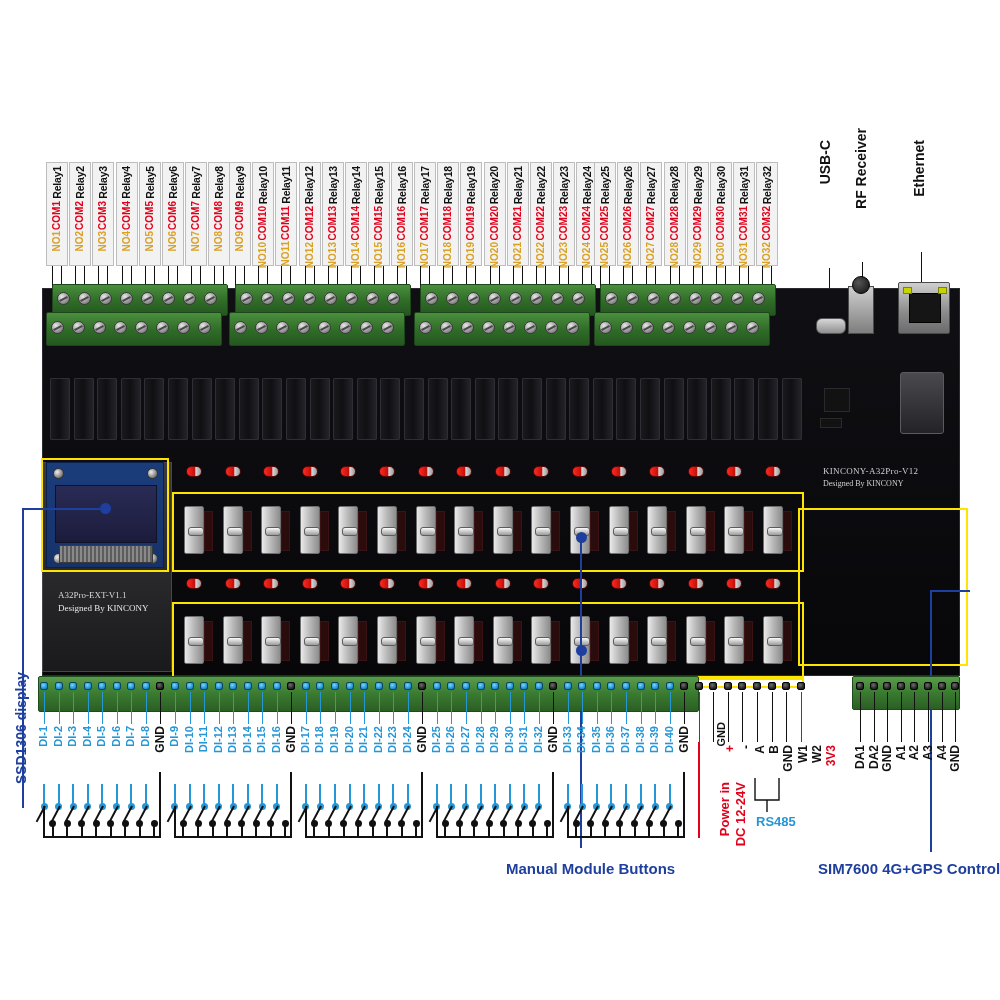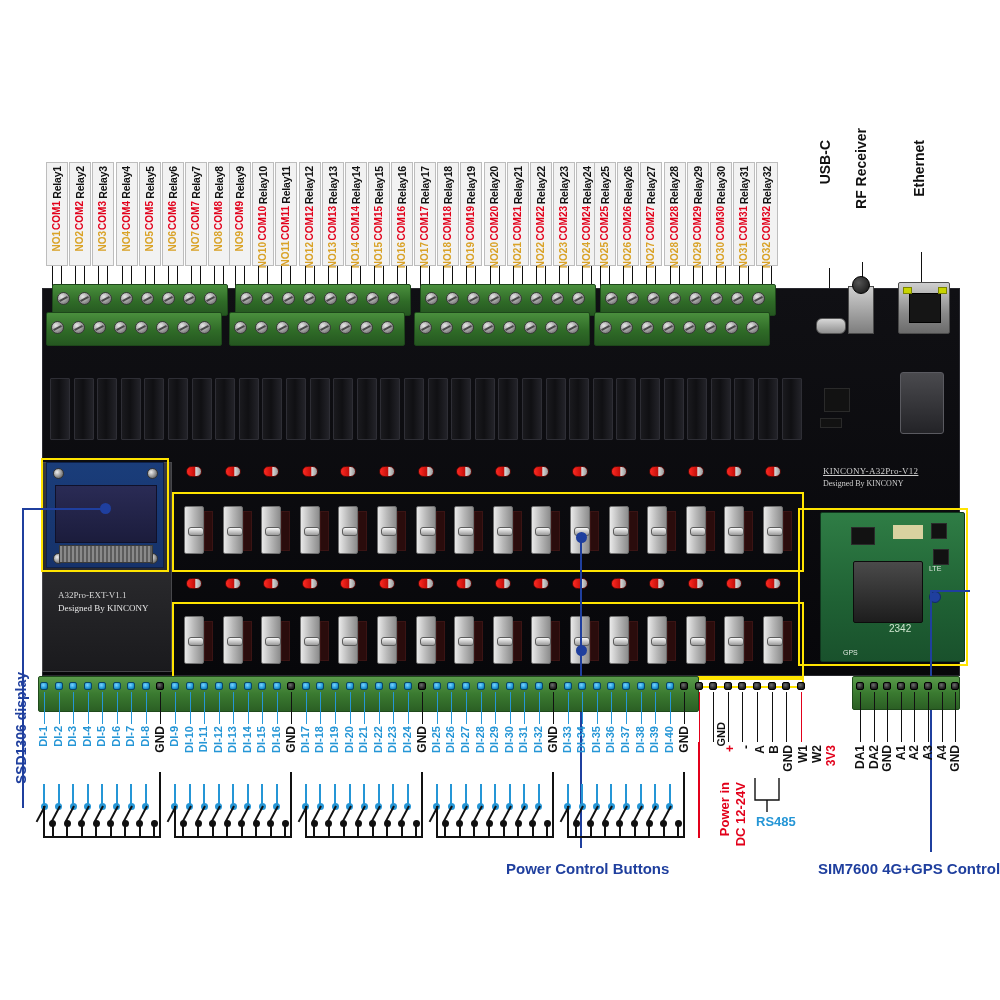--- a/index.html
+++ b/index.html
@@ -580,21 +580,21 @@
   <div class="usbc"></div>
   <div class="rf-recv"></div>
   <div class="rf-knob"></div>
   <div class="rj45">
     <div class="rj45-inner"></div>
     <div class="rj45-led" style="left:4px; top:4px;"></div>
     <div class="rj45-led" style="left:39px; top:4px;"></div>
   </div>
   <div class="big-cap"></div>
 
-  <div class="silk big" style="left:823px; top:466px;text-decoration:underline;">KINCONY-A32Pro-V12</div>
+  <div class="silk big" style="left:823px; top:466px;">KINCONY-A32Pro-V12</div>
   <div class="silk" style="left:823px; top:479px;">Designed By KINCONY</div>
 
   <div class="sim-chip" style="left:824px; top:388px; width:26px; height:24px;"></div>
   <div class="sim-chip" style="left:820px; top:418px; width:22px; height:10px;"></div>
 
   <div class="ext-plate"></div>
   <div class="silk" style="left:58px; top:590px; font-size:9px; color:#d8d8d8;">A32Pro-EXT-V1.1</div>
   <div class="silk" style="left:58px; top:603px; font-size:9px; color:#e6e6e6;">Designed By KINCONY</div>
 
   <div class="oled-mod">
@@ -750,33 +750,22 @@
     </div>
 
   <div class="hl-yellow" style="left:172px; top:492px; width:632px; height:80px;"></div>
   <div class="hl-yellow" style="left:172px; top:602px; width:632px; height:78px;"></div>
   <div class="hl-yellow" style="left:798px; top:508px; width:170px; height:158px;"></div>
   <div class="hl-yellow" style="left:172px; top:676px; width:632px; height:12px;"></div>
 
   <div class="blue-leader" style="left:580px; top:536px; width:2px; height:312px;"></div>
   <div class="blue-dot" style="left:576px; top:532px;"></div>
   <div class="blue-dot" style="left:576px; top:645px;"></div>
-  <div class="anno anno-blue" style="left:506px; top:860px; font-size:15px;">Power Control Buttons</div>
-
-  <div class="sim-module">
-    <div class="sim-slot"></div>
-    <div class="sim-chip" style="left:30px; top:14px; width:24px; height:18px;"></div>
-    <div class="sim-pad" style="left:72px; top:12px; width:30px; height:14px;"></div>
-    <div class="sim-chip" style="left:110px; top:10px; width:16px; height:16px;"></div>
-    <div class="sim-chip" style="left:112px; top:36px; width:16px; height:16px;"></div>
-    <div class="sim-txt" style="left:108px; top:52px;">LTE</div>
-    <div class="sim-txt" style="left:22px; top:136px;">GPS</div>
-    <div class="sim-txt" style="left:68px; top:110px; font-size:10px; color:#cfe6cf;">2342</div>
-    <div style="position:absolute; left:108px; top:78px; width:12px; height:12px; border-radius:50%; background:#1f3f9e; border:1px solid #14286a;"></div>
-  </div>
+  <div class="anno anno-blue" style="left:506px; top:860px; font-size:15px;">Manual Module Buttons</div>
+
   <div class="blue-leader" style="left:930px; top:590px; width:2px; height:262px;"></div>
   <div class="blue-leader" style="left:930px; top:590px; width:40px; height:2px;"></div>
   <div class="anno anno-blue" style="left:818px; top:860px; font-size:15px;">SIM7600 4G+GPS Control</div>
 
   <div id="input-terminals">
       <div class="term-in" style="left: 38px; top: 676px; width: 660.75px; height: 36px;"></div>
       <div class="term-in" style="left: 852px; top: 676px; width: 108px; height: 34px;"></div>
       <div class="term-in-screw" style="left: 40px; top: 682px;"></div>
       <div class="term-in-screw" style="left: 54.55px; top: 682px;"></div>
       <div class="term-in-screw" style="left: 69.1px; top: 682px;"></div>

